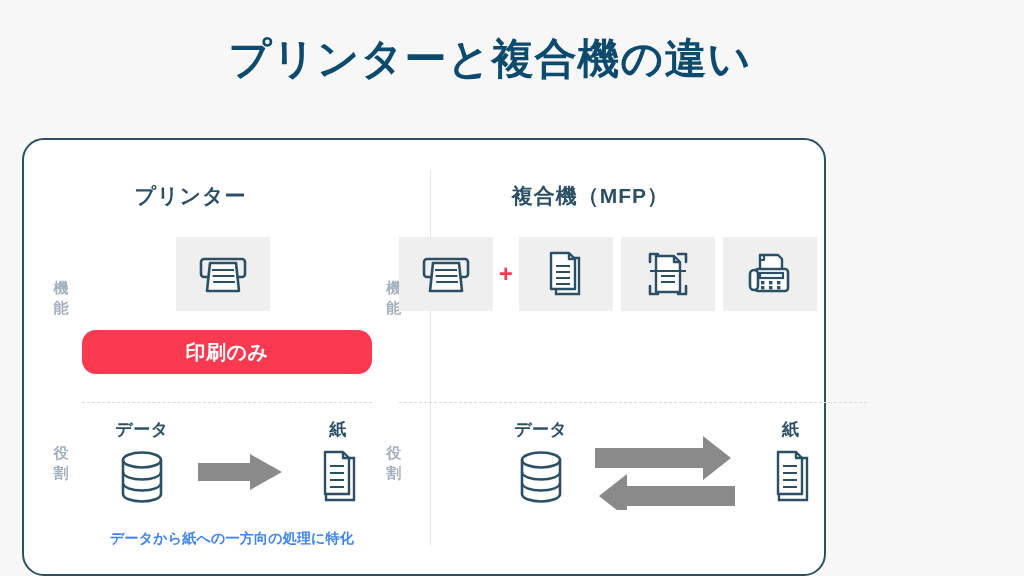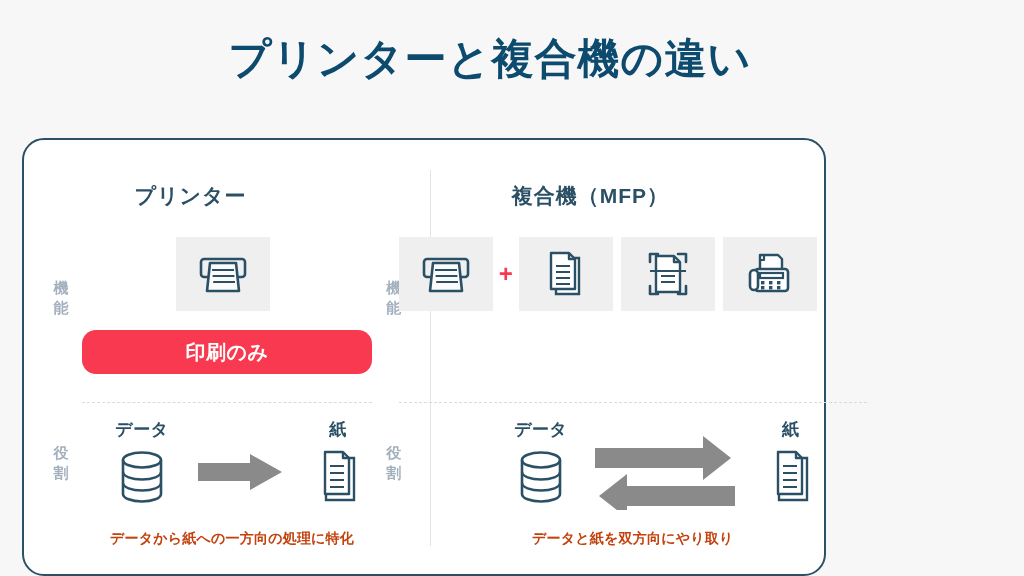--- a/index.html
+++ b/index.html
@@ -183,21 +183,21 @@
   }
 
   .flow-caption {
     position: absolute;
     left: 0;
     width: 100%;
     top: 112px;
     text-align: center;
     font-size: 14px;
     font-weight: bold;
-    color: #c2410c;
+    color: #3b82f6;
     letter-spacing: 0.2px;
   }
 
   .arrows {
     position: absolute;
   }
 </style>
 </head>
 <body>
 
@@ -392,21 +392,20 @@
                   <path d="M12 4 H30 L36 10 V46 H12 Z" fill="#ffffff" stroke="#2b5066" stroke-width="2.4" stroke-linejoin="round"></path>
                   <path d="M30 4 V10 H36" fill="none" stroke="#2b5066" stroke-width="2.4" stroke-linejoin="round"></path>
                   <line x1="17" y1="18" x2="31" y2="18" stroke="#2b5066" stroke-width="2"></line>
                   <line x1="17" y1="25" x2="31" y2="25" stroke="#2b5066" stroke-width="2"></line>
                   <line x1="17" y1="32" x2="31" y2="32" stroke="#2b5066" stroke-width="2"></line>
                   <line x1="17" y1="39" x2="31" y2="39" stroke="#2b5066" stroke-width="2"></line>
                 </svg>
               </div>
             </div>
 
-            <div class="flow-caption">データと紙を双方向にやり取り</div>
           </div>
         </div>
 
       </div>
 
     </div>
   </div>
 </div>
 
 </body></html>

